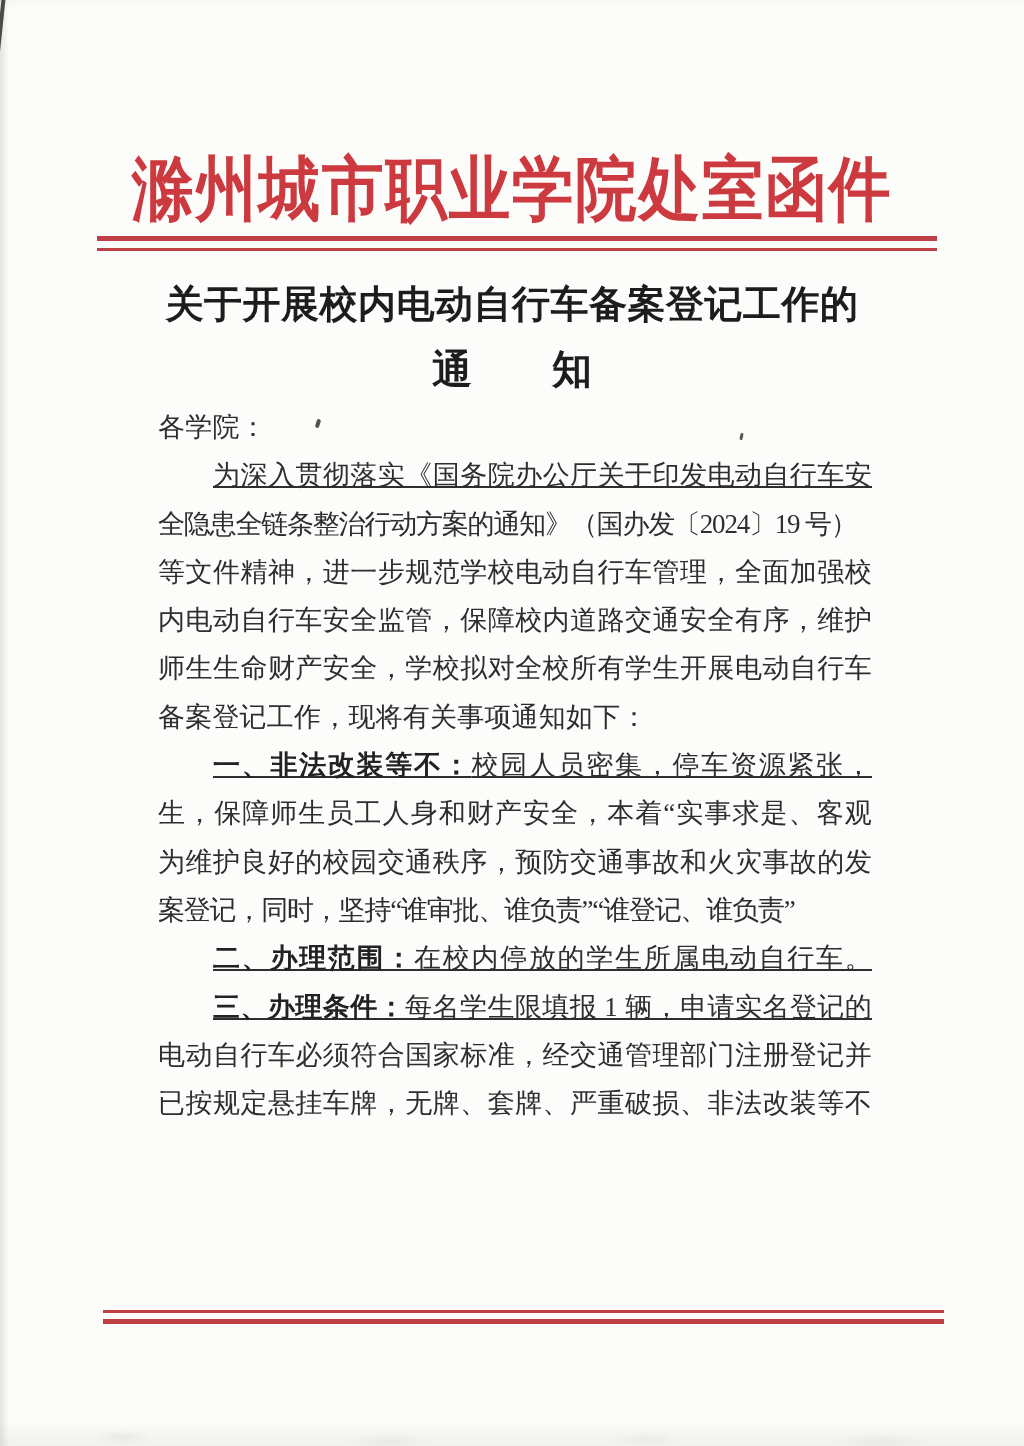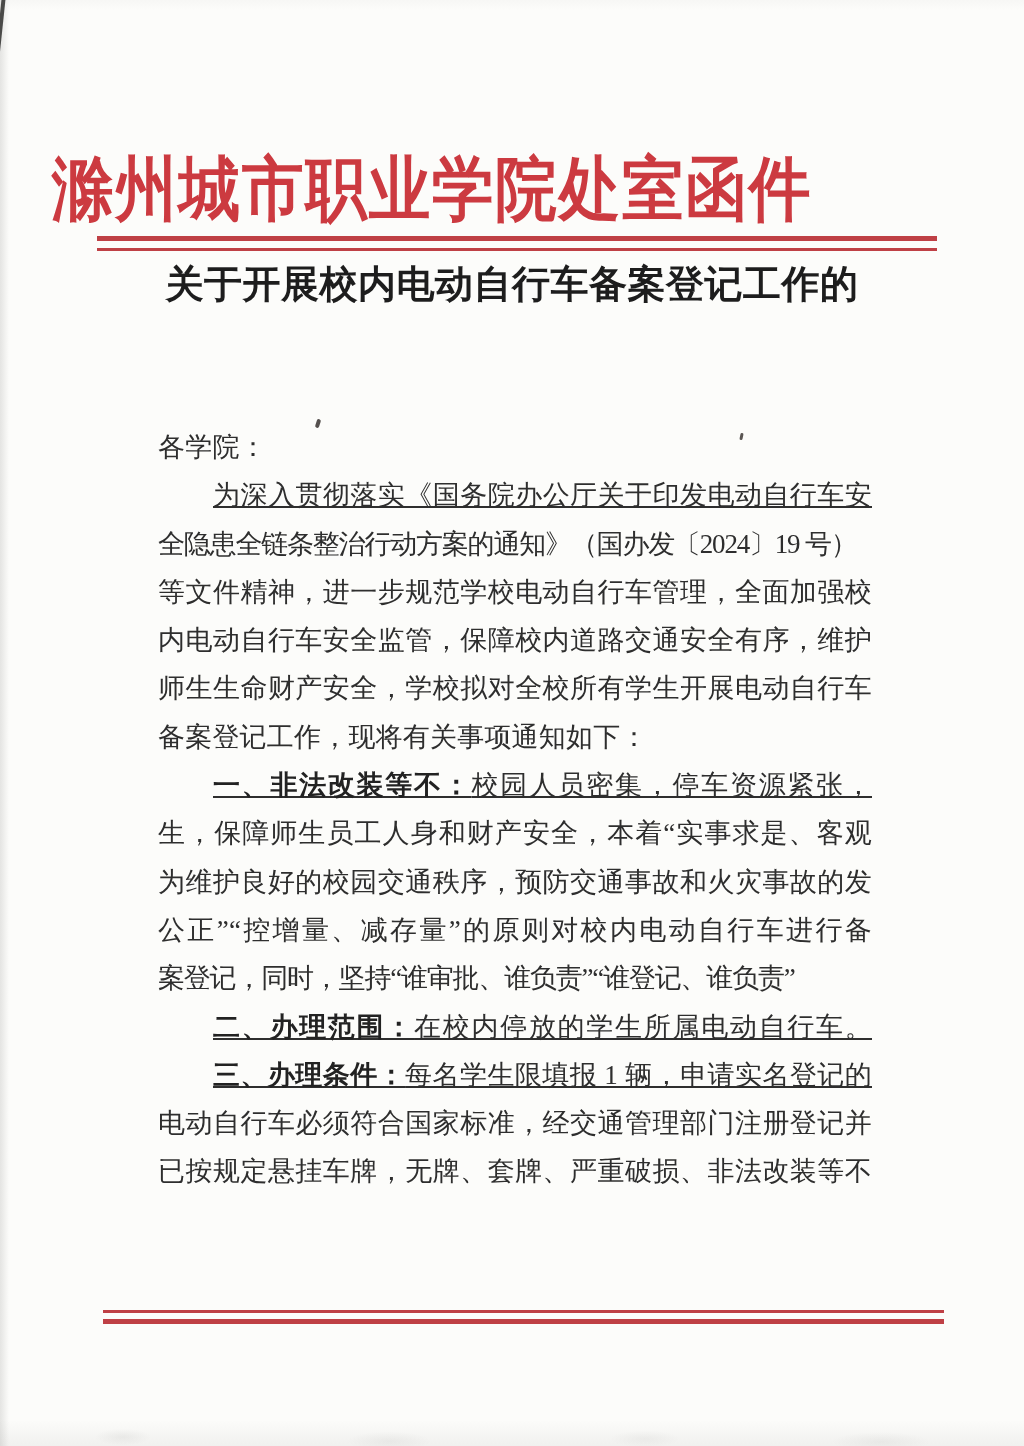--- a/index.html
+++ b/index.html
@@ -16,21 +16,21 @@
       linear-gradient(90deg, rgba(120,120,118,0.18) 0px, rgba(120,120,118,0.0) 9px),
       linear-gradient(0deg, rgba(140,140,138,0.10) 0px, rgba(140,140,138,0.0) 26px),
       linear-gradient(180deg, rgba(150,150,148,0.05) 0px, rgba(150,150,148,0.0) 10px),
       #fcfcfa;
     color: #2d2d2d;
   }
 
   
   .letterhead {
     position: absolute; top: 150px; left: 0; width: 1024px; height: 86px;
-    line-height: 80px; 
+    line-height: 80px; text-align: center;
     font-size: 70px; font-weight: bold;
     color: var(--red-text, #cc3a40);
     white-space: nowrap;
   }
   .letterhead .squeeze {
     display: inline-block;
     transform: scaleX(0.88);
     transform-origin: 50% 50%;
     letter-spacing: 2px;
   }
@@ -41,26 +41,26 @@
   .rule.h-thin  { left: 97px;  top: 248px;  width: 840px; height: 3px; }
   .rule.f-thin  { left: 103px; top: 1310px; width: 841px; height: 3px; }
   .rule.f-thick { left: 103px; top: 1319px; width: 841px; height: 5px; }
 
   
   .doc-title {
     position: absolute; left: 0; width: 1024px;
     text-align: center; font-weight: bold; color: #1d1d1d;
     line-height: 48px; white-space: nowrap;
   }
-  .doc-title.l1 { top: 260px; font-size: 38px; letter-spacing: 0.5px; }
+  .doc-title.l1 { top: 280px; font-size: 38px; letter-spacing: 0.5px; }
   .doc-title.l2 { top: 346px; font-size: 40px; }
 
   
   .doc-body {
-    position: absolute; left: 158px; top: 423px; width: 714px;
+    position: absolute; left: 158px; top: 403px; width: 714px;
     font-size: 27px; line-height: 48.3px; color: #2e2e2e;
     letter-spacing: 0.2px;
   }
   .doc-body .line { height: 48.3px; white-space: nowrap; word-break: keep-all; }
   .doc-body .line.indent { padding-left: 55px; text-decoration: underline; }
   .doc-body .line.fill {
     white-space: normal;
     text-align: justify;
     text-align-last: justify;
     text-justify: inter-character;
@@ -95,36 +95,36 @@
   <div class="artifact corner-line"></div>
 
   <div class="letterhead">
     <span class="squeeze">滁州城市职业学院处室函件</span>
   </div>
 
   <div class="rule h-thick"></div>
   <div class="rule h-thin"></div>
 
   <div class="doc-title l1">关于开展校内电动自行车备案登记工作的</div>
+  <div class="doc-title l2">通　　知</div>
 
   <div class="artifact speck-1"></div>
   <div class="artifact speck-2"></div>
 
   <div class="doc-body" id="doc-body">
       <div class="line"><span>各学院：</span></div>
       <div class="line indent fill"><span>为深入贯彻落实《国务院办公厅关于印发电动自行车安</span></div>
       <div class="line tight"><span>全隐患全链条整治行动方案的通知》（国办发〔2024〕19 号）</span></div>
       <div class="line fill"><span>等文件精神，进一步规范学校电动自行车管理，全面加强校</span></div>
       <div class="line fill"><span>内电动自行车安全监管，保障校内道路交通安全有序，维护</span></div>
       <div class="line fill"><span>师生生命财产安全，学校拟对全校所有学生开展电动自行车</span></div>
       <div class="line"><span>备案登记工作，现将有关事项通知如下：</span></div>
       <div class="line indent fill"><span class="bold">一、非法改装等不：</span><span>校园人员密集，停车资源紧张，</span></div>
       <div class="line fill"><span>生，保障师生员工人身和财产安全，本着“实事求是、客观</span></div>
       <div class="line fill"><span>为维护良好的校园交通秩序，预防交通事故和火灾事故的发</span></div>
-      <div class="line fill"><span>公正”“控增量、减存量”的原则对校内电动自行车进行备</span></div>
       <div class="line tight"><span>案登记，同时，坚持“谁审批、谁负责”“谁登记、谁负责”</span></div>
       <div class="line indent fill"><span class="bold">二、办理范围：</span><span>在校内停放的学生所属电动自行车。</span></div>
       <div class="line indent fill"><span class="bold">三、办理条件：</span><span>每名学生限填报 1 辆，申请实名登记的</span></div>
       <div class="line fill"><span>电动自行车必须符合国家标准，经交通管理部门注册登记并</span></div>
       <div class="line fill"><span>已按规定悬挂车牌，无牌、套牌、严重破损、非法改装等不</span></div>
     </div>
 
   <div class="rule f-thin"></div>
   <div class="rule f-thick"></div>
 

